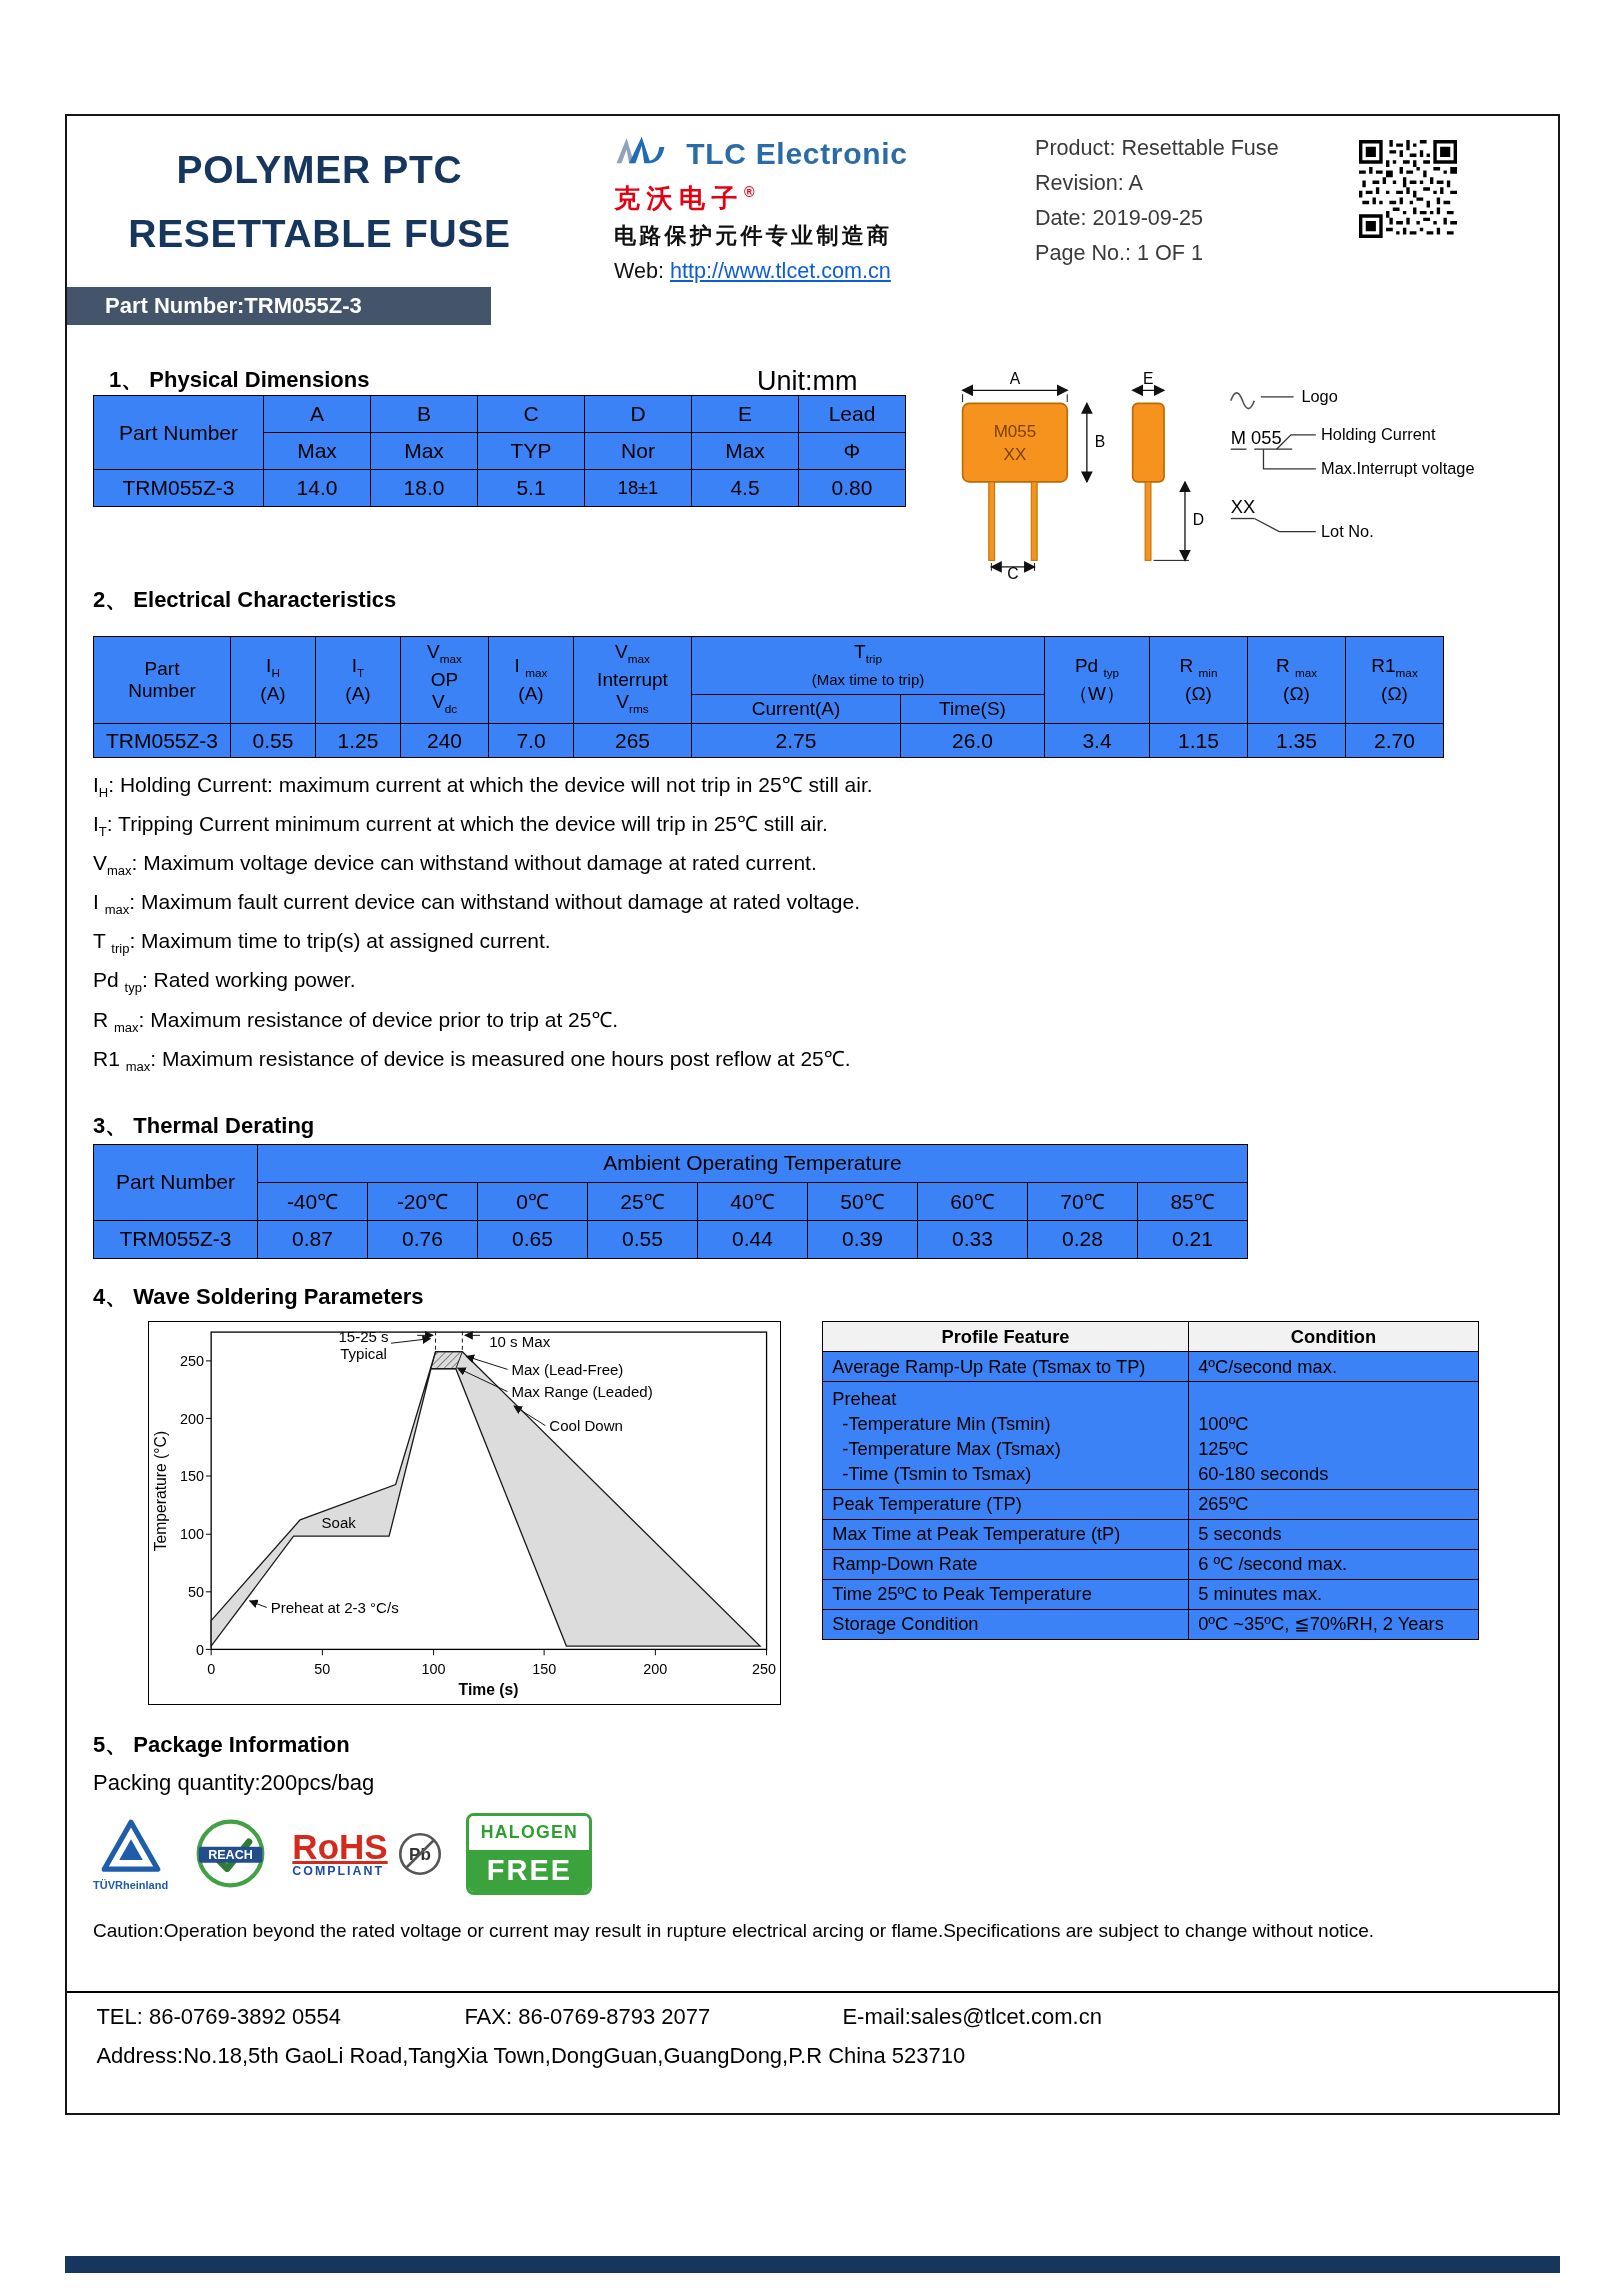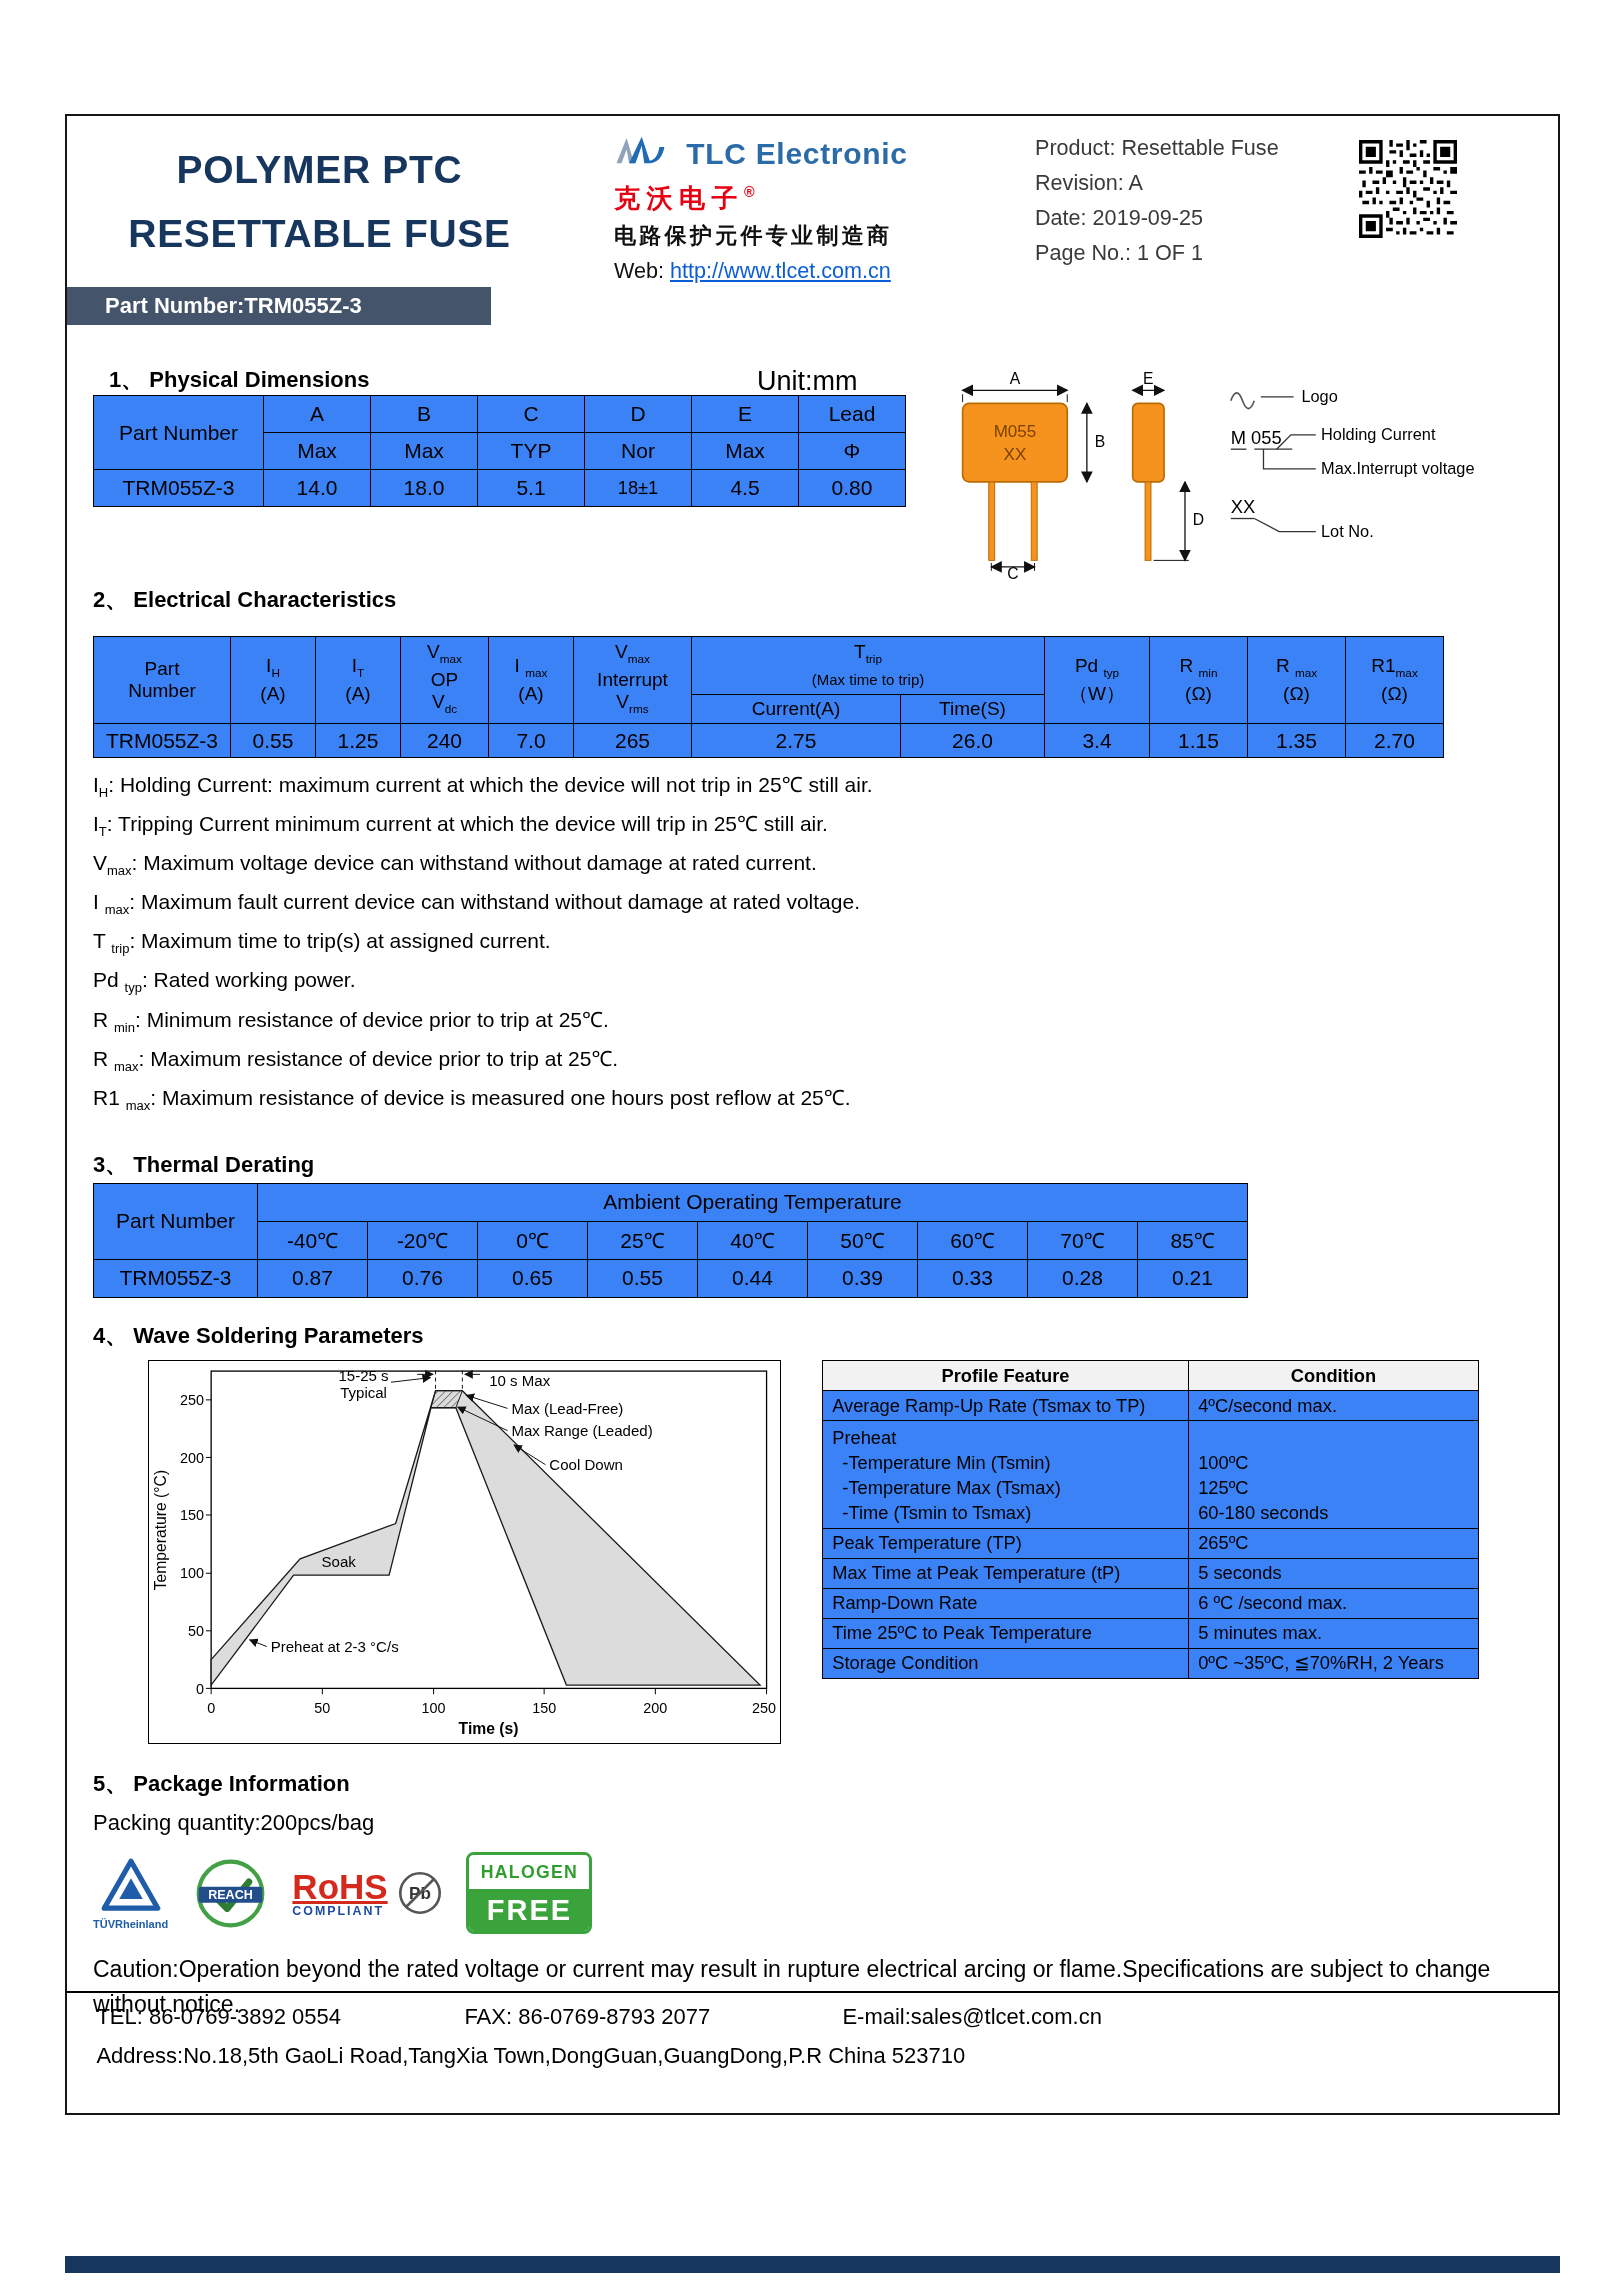--- a/index.html
+++ b/index.html
@@ -71,21 +71,21 @@
   .tuv-label { font-size:11px; font-weight:bold; color:#1F5CA9; margin-top:1.3px; }
   .badge-rohs { flex-direction:row; gap:9.2px; align-items:center; }
   .rohs-txt { font-size:35px; font-weight:bold; color:#D42A1E; line-height:35px;text-decoration:underline; }
   .rohs-sub { font-size:12.4px; font-weight:bold; color:#1C4DA1; letter-spacing:2px; }
   .badge-hf { width:126px; height:82px; border:3.3px solid #3BA33B; border-radius:7.9px; overflow:hidden; }
   .hf-top { height:34px; display:flex; align-items:center; justify-content:center;
             color:#2F9E2F; font-size:17.7px; font-weight:bold; letter-spacing:1.3px; background:#fff; }
   .hf-bot { height:42px; display:flex; align-items:center; justify-content:center;
             background:#3BA33B; color:#fff; font-size:29px; font-weight:bold; letter-spacing:2px; }
 
-  .caution { margin-top:15.7px; font-size:23px; line-height:35px; }
+  .caution { margin-top:15.7px; font-size:19px; line-height:35px; }
 
   .footer { position:absolute; top:1875px; left:0; right:0; border-top:2px solid #000; padding:10.5px 29.4px 0; font-size:22px; }
   .f-line { display:flex; }
   .f-tel { width:368px; }
   .f-fax { width:378px; }
   .f-addr { margin-top:13px; }
 
   svg text { font-family:"Liberation Sans", sans-serif; }
 </style>
 </head>
@@ -292,21 +292,20 @@
     </tbody>
         </table>
 
     <div class="notes">
       <div>I<sub>H</sub>: Holding Current: maximum current at which the device will not trip in 25℃ still air.</div>
       <div>I<sub>T</sub>: Tripping Current minimum current at which the device will trip in 25℃  still air.</div>
       <div>V<sub>max</sub>: Maximum voltage device can withstand without damage at rated current.</div>
       <div>I <sub>max</sub>: Maximum fault current device can withstand without damage at rated voltage.</div>
       <div>T <sub>trip</sub>: Maximum time to trip(s) at assigned current.</div>
       <div>Pd <sub>typ</sub>: Rated working power.</div>
-      <div>R <sub>min</sub>: Minimum resistance of device prior to trip at 25℃.</div>
       <div>R <sub>max</sub>: Maximum resistance of device prior to trip at 25℃.</div>
       <div>R1 <sub>max</sub>: Maximum resistance of device is measured one hours post reflow at 25℃.</div>
     </div>
 
     <div class="sec-h h3row">3、 Thermal Derating</div>
     <table class="dtab thermal">
       <colgroup>
             <col style="width:164px">
             <col style="width:110px">
             <col style="width:110px">

